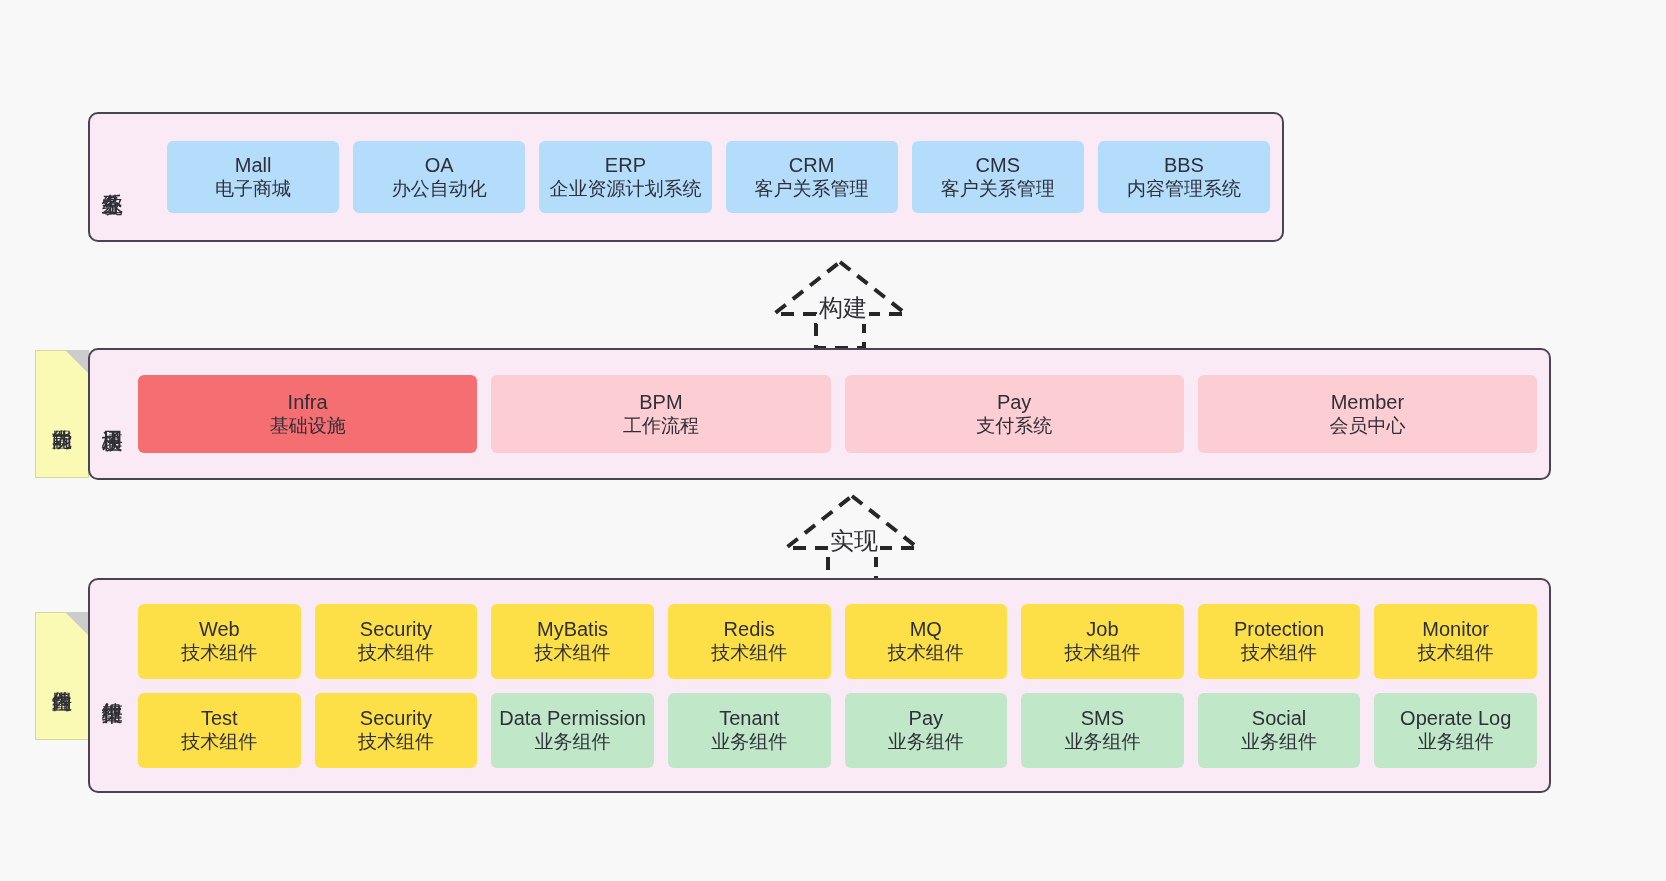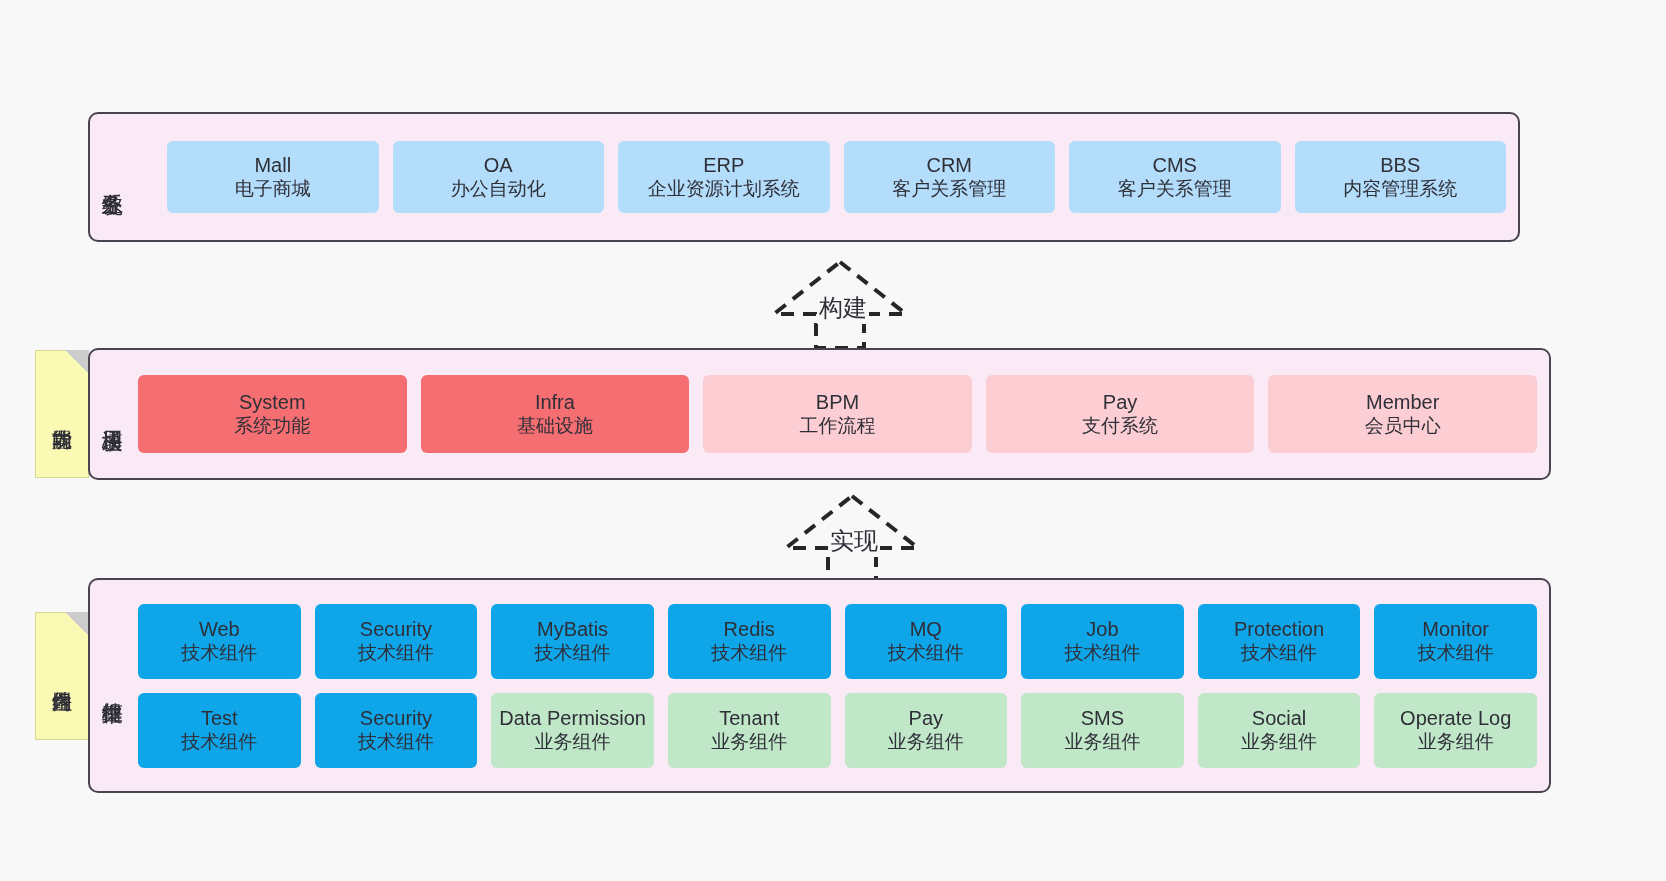--- a/index.html
+++ b/index.html
@@ -76,25 +76,25 @@
   .node .n-en { font-size: 20px; }
   .node .n-cn { font-size: 19px; }
 
   .h-business .node { height: 72px; background: #b3ddfb; }
   .h-common   .node { height: 78px; }
   .h-frame    .node { height: 75px; }
 
   .c-blue       { background: #b3ddfb; }
   .c-red-strong { background: #f46e72; }
   .c-red-light  { background: #fccdd3; }
-  .c-green-strong { background: #0ea5e9; }
+  .c-green-strong { background: #fde047; }
   .c-green-light  { background: #bfe7c8; text-align: center; }
 
   
-  #layer-business { left: 88px;  top: 112px; width: 1432px; height: 130px; gap: 29px; }
+  #layer-business { left: 88px;  top: 112px; width: 1196px; height: 130px; gap: 29px; }
   #layer-common   { left: 88px;  top: 348px; width: 1463px; height: 132px; }
   #layer-frame    { left: 88px;  top: 578px; width: 1463px; height: 215px; }
 
   
   .note {
     position: absolute;
     box-sizing: border-box;
     width: 54px;
     background: #fbfab4;
     border: 1px solid #d8d79a;
@@ -190,24 +190,20 @@
       <path d="M 80 4 L 146 56 L 104 56 L 104 90 L 56 90 L 56 56 L 14 56 Z" fill="#f8f8f8" stroke="#262626" stroke-width="4" stroke-dasharray="13,9" stroke-linejoin="miter"></path>
     </svg>
   </div>
   <div class="uml-label" id="label-build">构建</div>
 
   <div class="layer h-common" id="layer-common">
     <div class="layer-title">通用模块</div>
     <div class="layer-body">
       <div class="row">
         <div class="node c-red-strong">
-          <span class="n-en">System</span>
-          <span class="n-cn">系统功能</span>
-        </div>
-        <div class="node c-red-strong">
           <span class="n-en">Infra</span>
           <span class="n-cn">基础设施</span>
         </div>
         <div class="node c-red-light">
           <span class="n-en">BPM</span>
           <span class="n-cn">工作流程</span>
         </div>
         <div class="node c-red-light">
           <span class="n-en">Pay</span>
           <span class="n-cn">支付系统</span>

